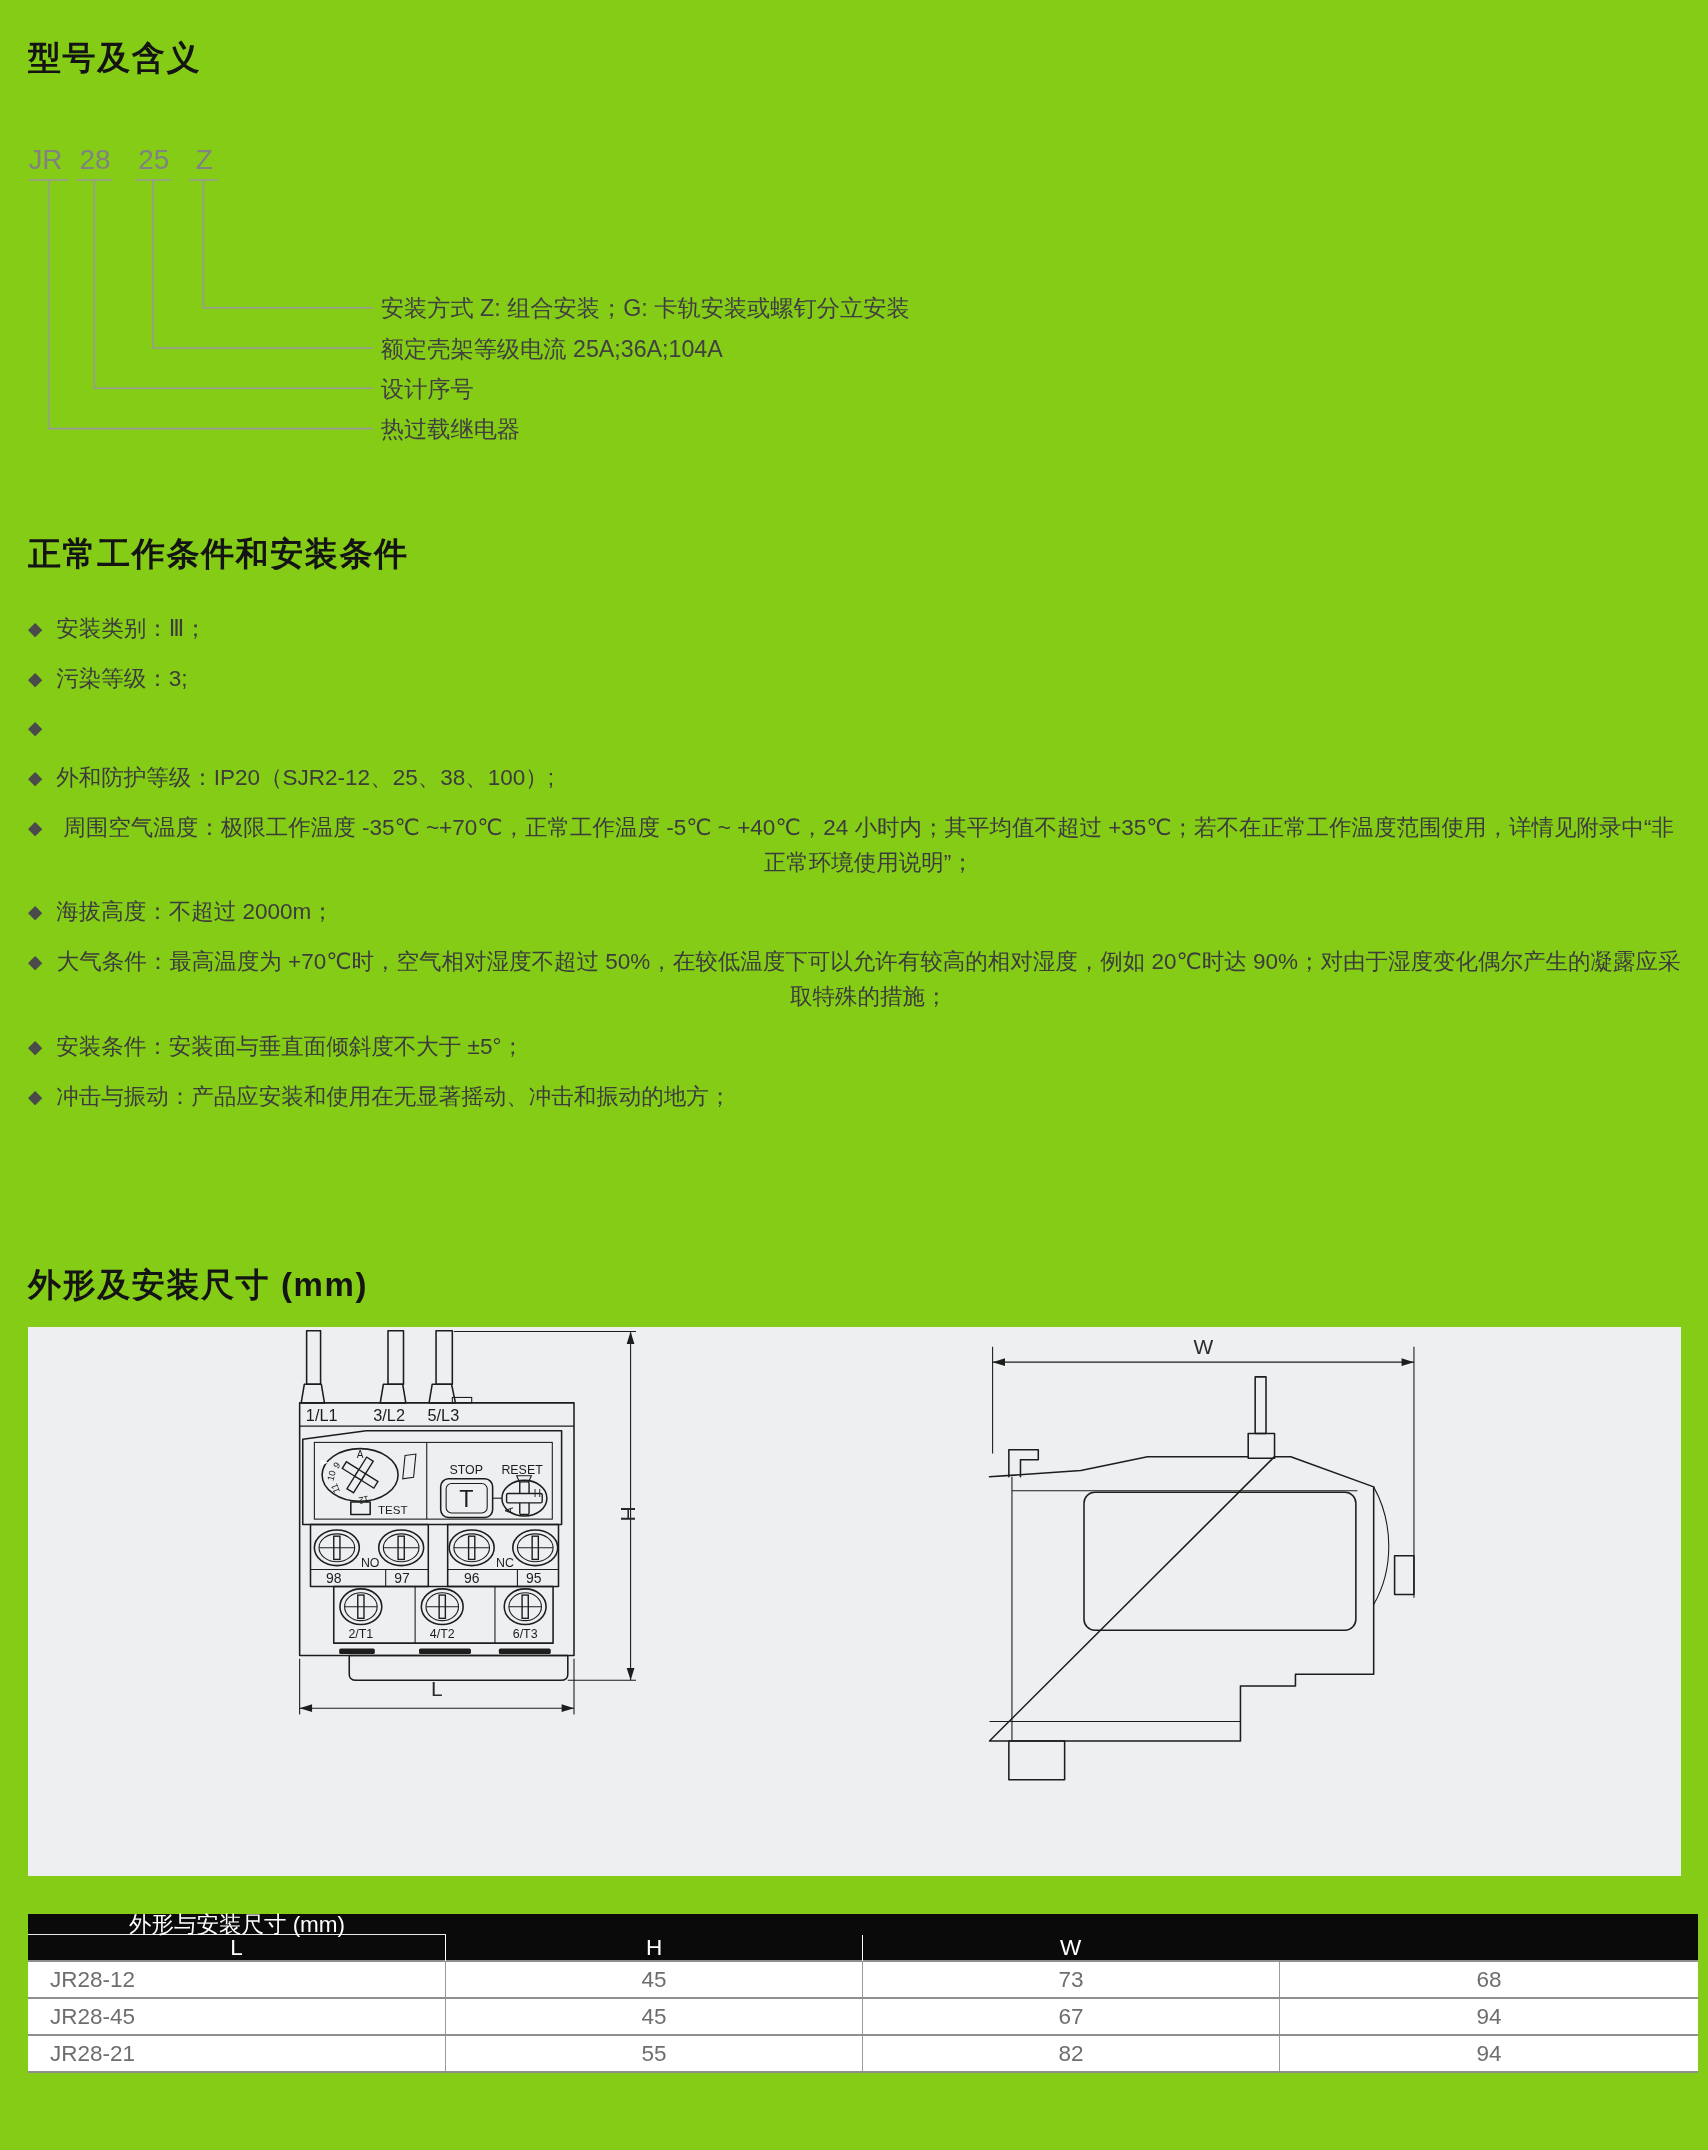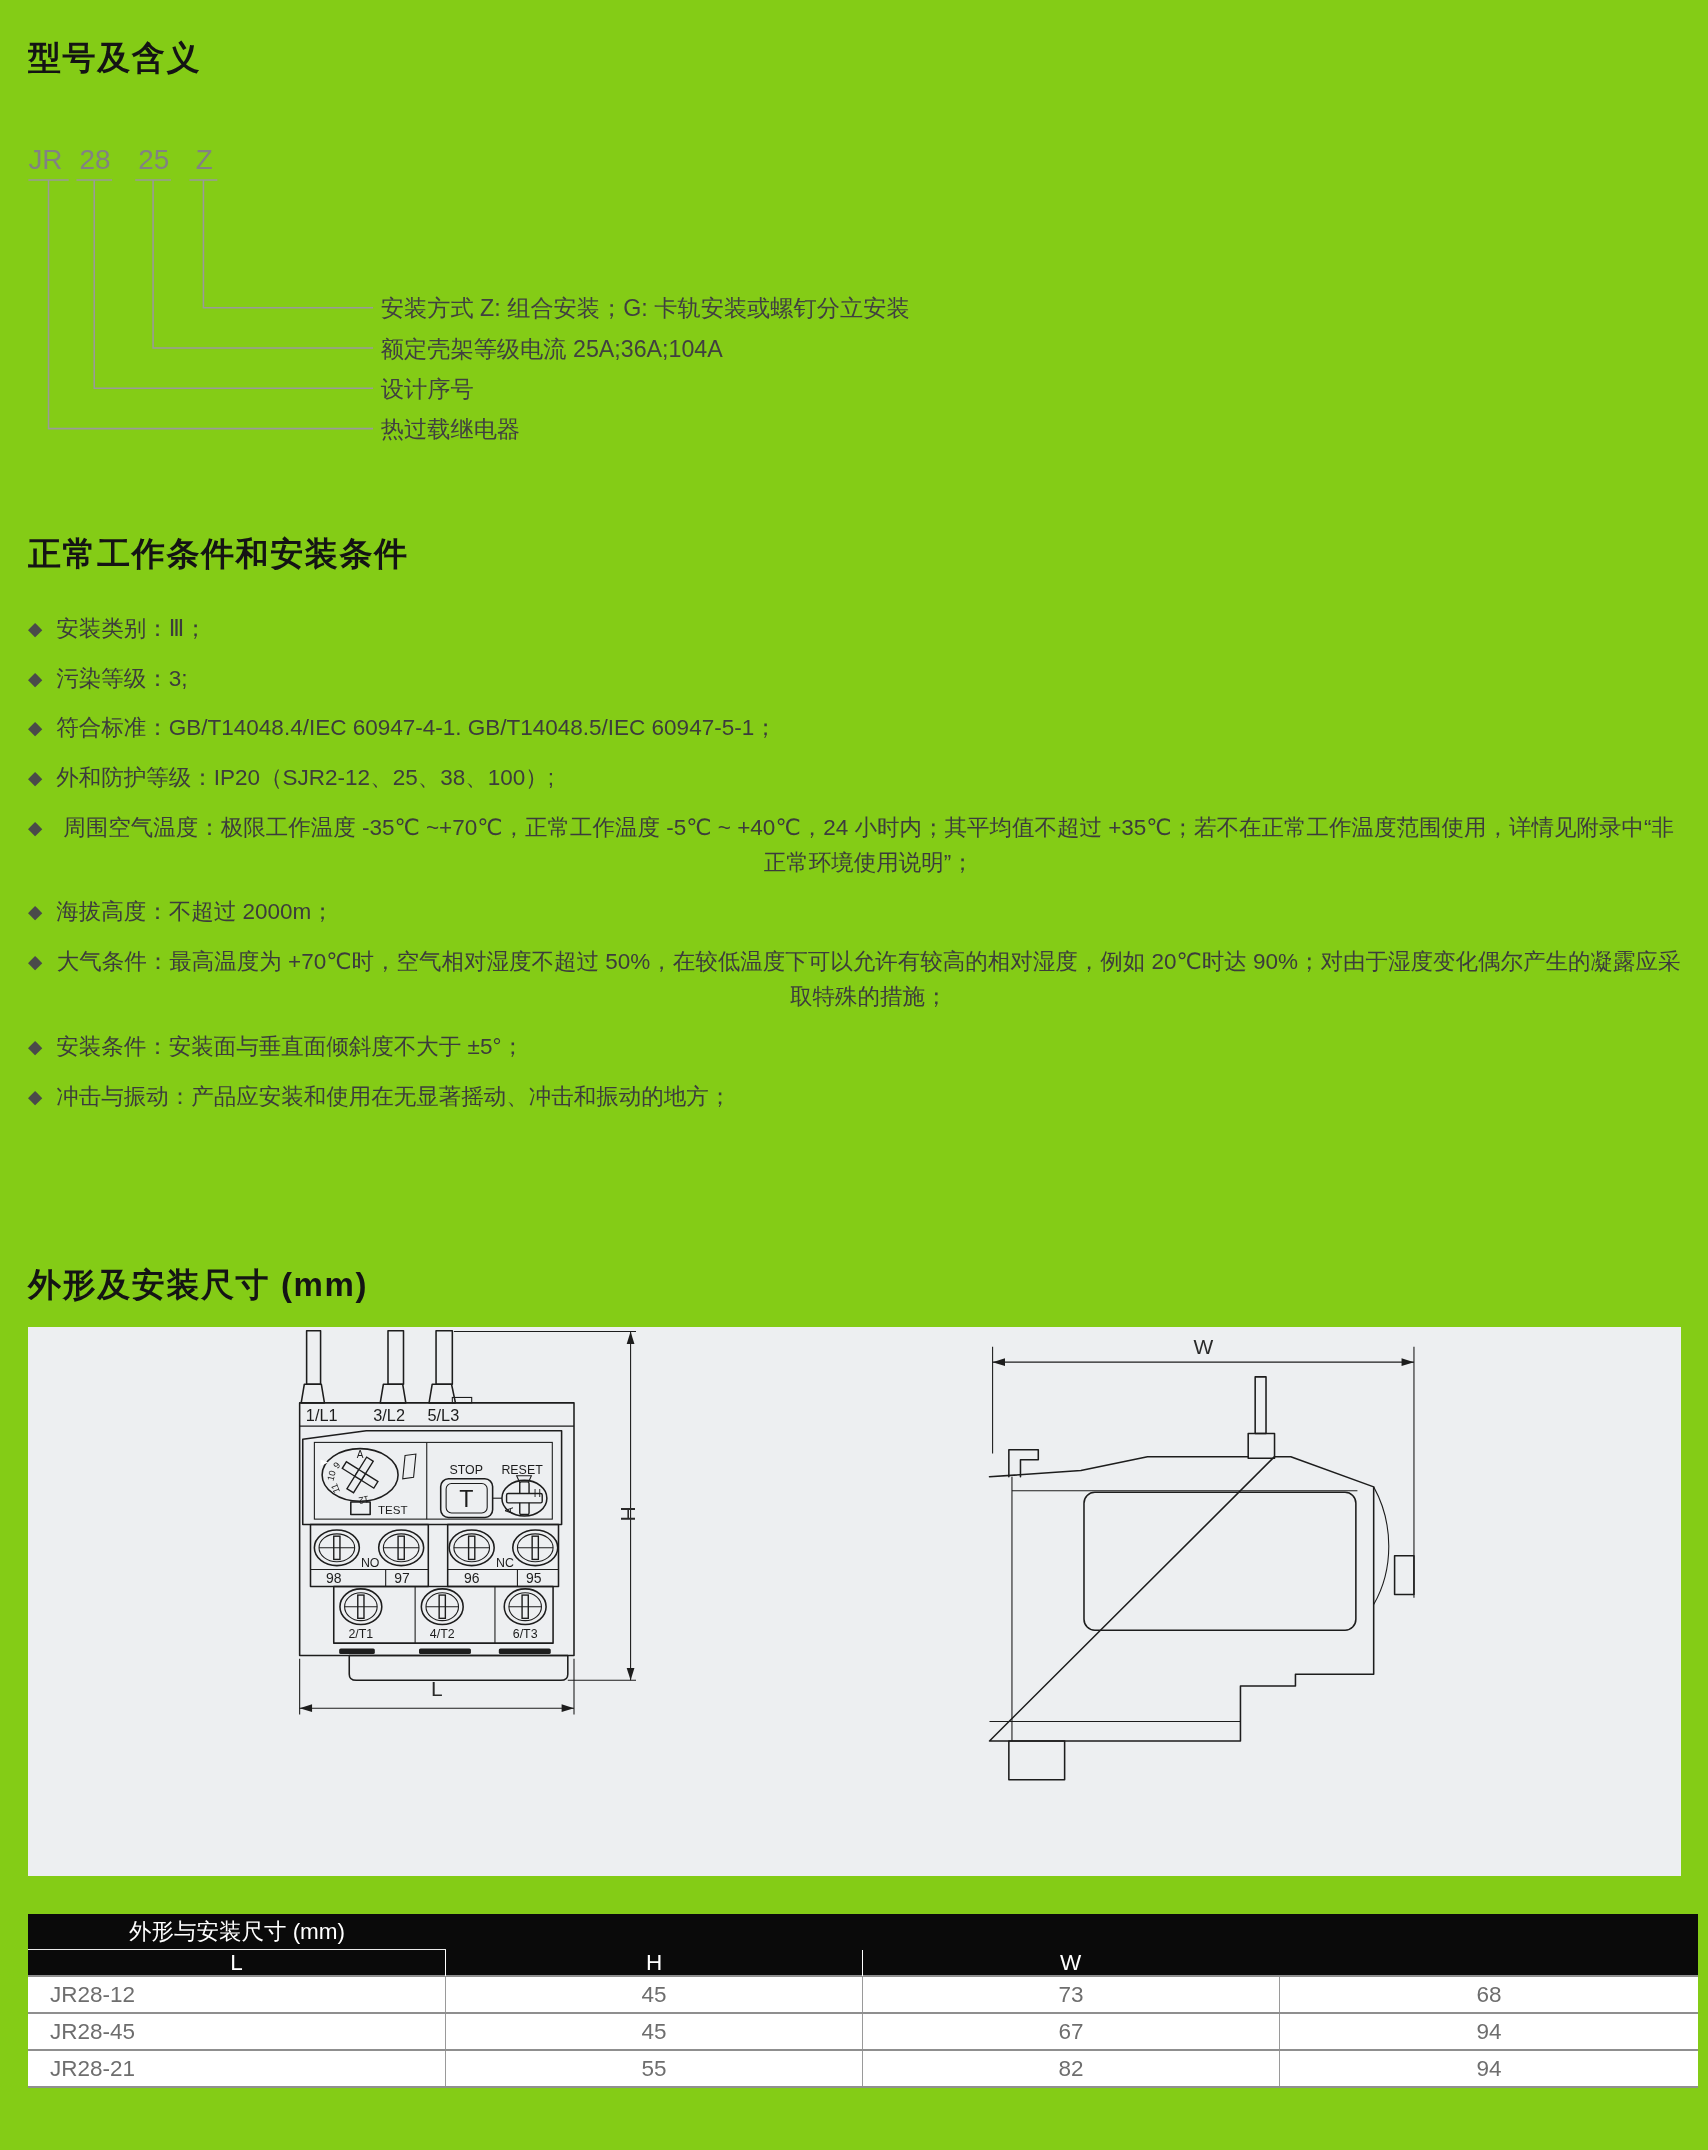--- a/index.html
+++ b/index.html
@@ -37,21 +37,21 @@
   .dwg-fill{fill:#1d1d1d;stroke:none;}
   .dwg-grayfill{fill:#edeff1;stroke:#1d1d1d;stroke-width:1.8;}
   .dwg-text{font-family:"Liberation Sans","DejaVu Sans",sans-serif;fill:#1d1d1d;}
   .dim-text{font-family:"Liberation Sans","DejaVu Sans",sans-serif;fill:#2a2a2a;}
 
   
   #spec-table{position:absolute;left:28px;top:1914px;width:1670px;font-size:22.5px;}
   .thead{display:grid;grid-template-columns:418px 1252px;background:#0a0a0a;color:#ffffff;}
   .th-spec{height:62px;display:flex;align-items:center;padding-left:22px;border-right:1.6px solid #ffffff;box-sizing:border-box;}
   .th-right{display:flex;flex-direction:column;}
-  .th-group{height:36px;display:flex;align-items:center;justify-content:center;border-bottom:1.6px solid #e8e8e8;box-sizing:border-box;}
+  .th-group{height:21px;display:flex;align-items:center;justify-content:center;border-bottom:1.6px solid #e8e8e8;box-sizing:border-box;}
   .th-cols{height:25px;display:grid;grid-template-columns:417px 417px 416px;}
   .th-col{display:flex;align-items:center;justify-content:center;border-left:1.6px solid #ffffff;box-sizing:border-box;}
   .th-col:first-child{border-left:none;}
   .trow{display:grid;grid-template-columns:418px 417px 417px 418px;height:37px;background:#ffffff;
         border-top:2.3px solid #8f8f8f;box-sizing:border-box;color:#6e6e6e;}
   .trow:first-of-type{border-top:1.6px solid #8f8f8f;}
   #table-bottom{border-top:2.3px solid #8f8f8f;height:0;}
   .td-spec{display:flex;align-items:center;padding-left:22px;box-sizing:border-box;border-right:0.8px solid #9a9a9a;}
   .td{display:flex;align-items:center;justify-content:center;border-right:0.8px solid #9a9a9a;box-sizing:border-box;}
   .td:last-child{border-right:none;}
@@ -96,21 +96,20 @@
     <div class="cond">
       <span class="diamond">◆</span>
       <div class="cond-text">安装类别：Ⅲ；</div>
     </div>
     <div class="cond">
       <span class="diamond">◆</span>
       <div class="cond-text">污染等级：3;</div>
     </div>
     <div class="cond">
       <span class="diamond">◆</span>
-      <div class="cond-text">符合标准：GB/T14048.4/IEC 60947-4-1. GB/T14048.5/IEC 60947-5-1；</div>
     </div>
     <div class="cond">
       <span class="diamond">◆</span>
       <div class="cond-text">外和防护等级：IP20（SJR2-12、25、38、100）;</div>
     </div>
     <div class="cond">
       <span class="diamond">◆</span>
       <div class="cond-text">周围空气温度：极限工作温度 -35℃ ~+70℃，正常工作温度 -5℃ ~ +40℃，24 小时内；其平均值不超过 +35℃；若不在正常工作温度范围使用，详情见附录中“非正常环境使用说明”；</div>
     </div>
     <div class="cond">

